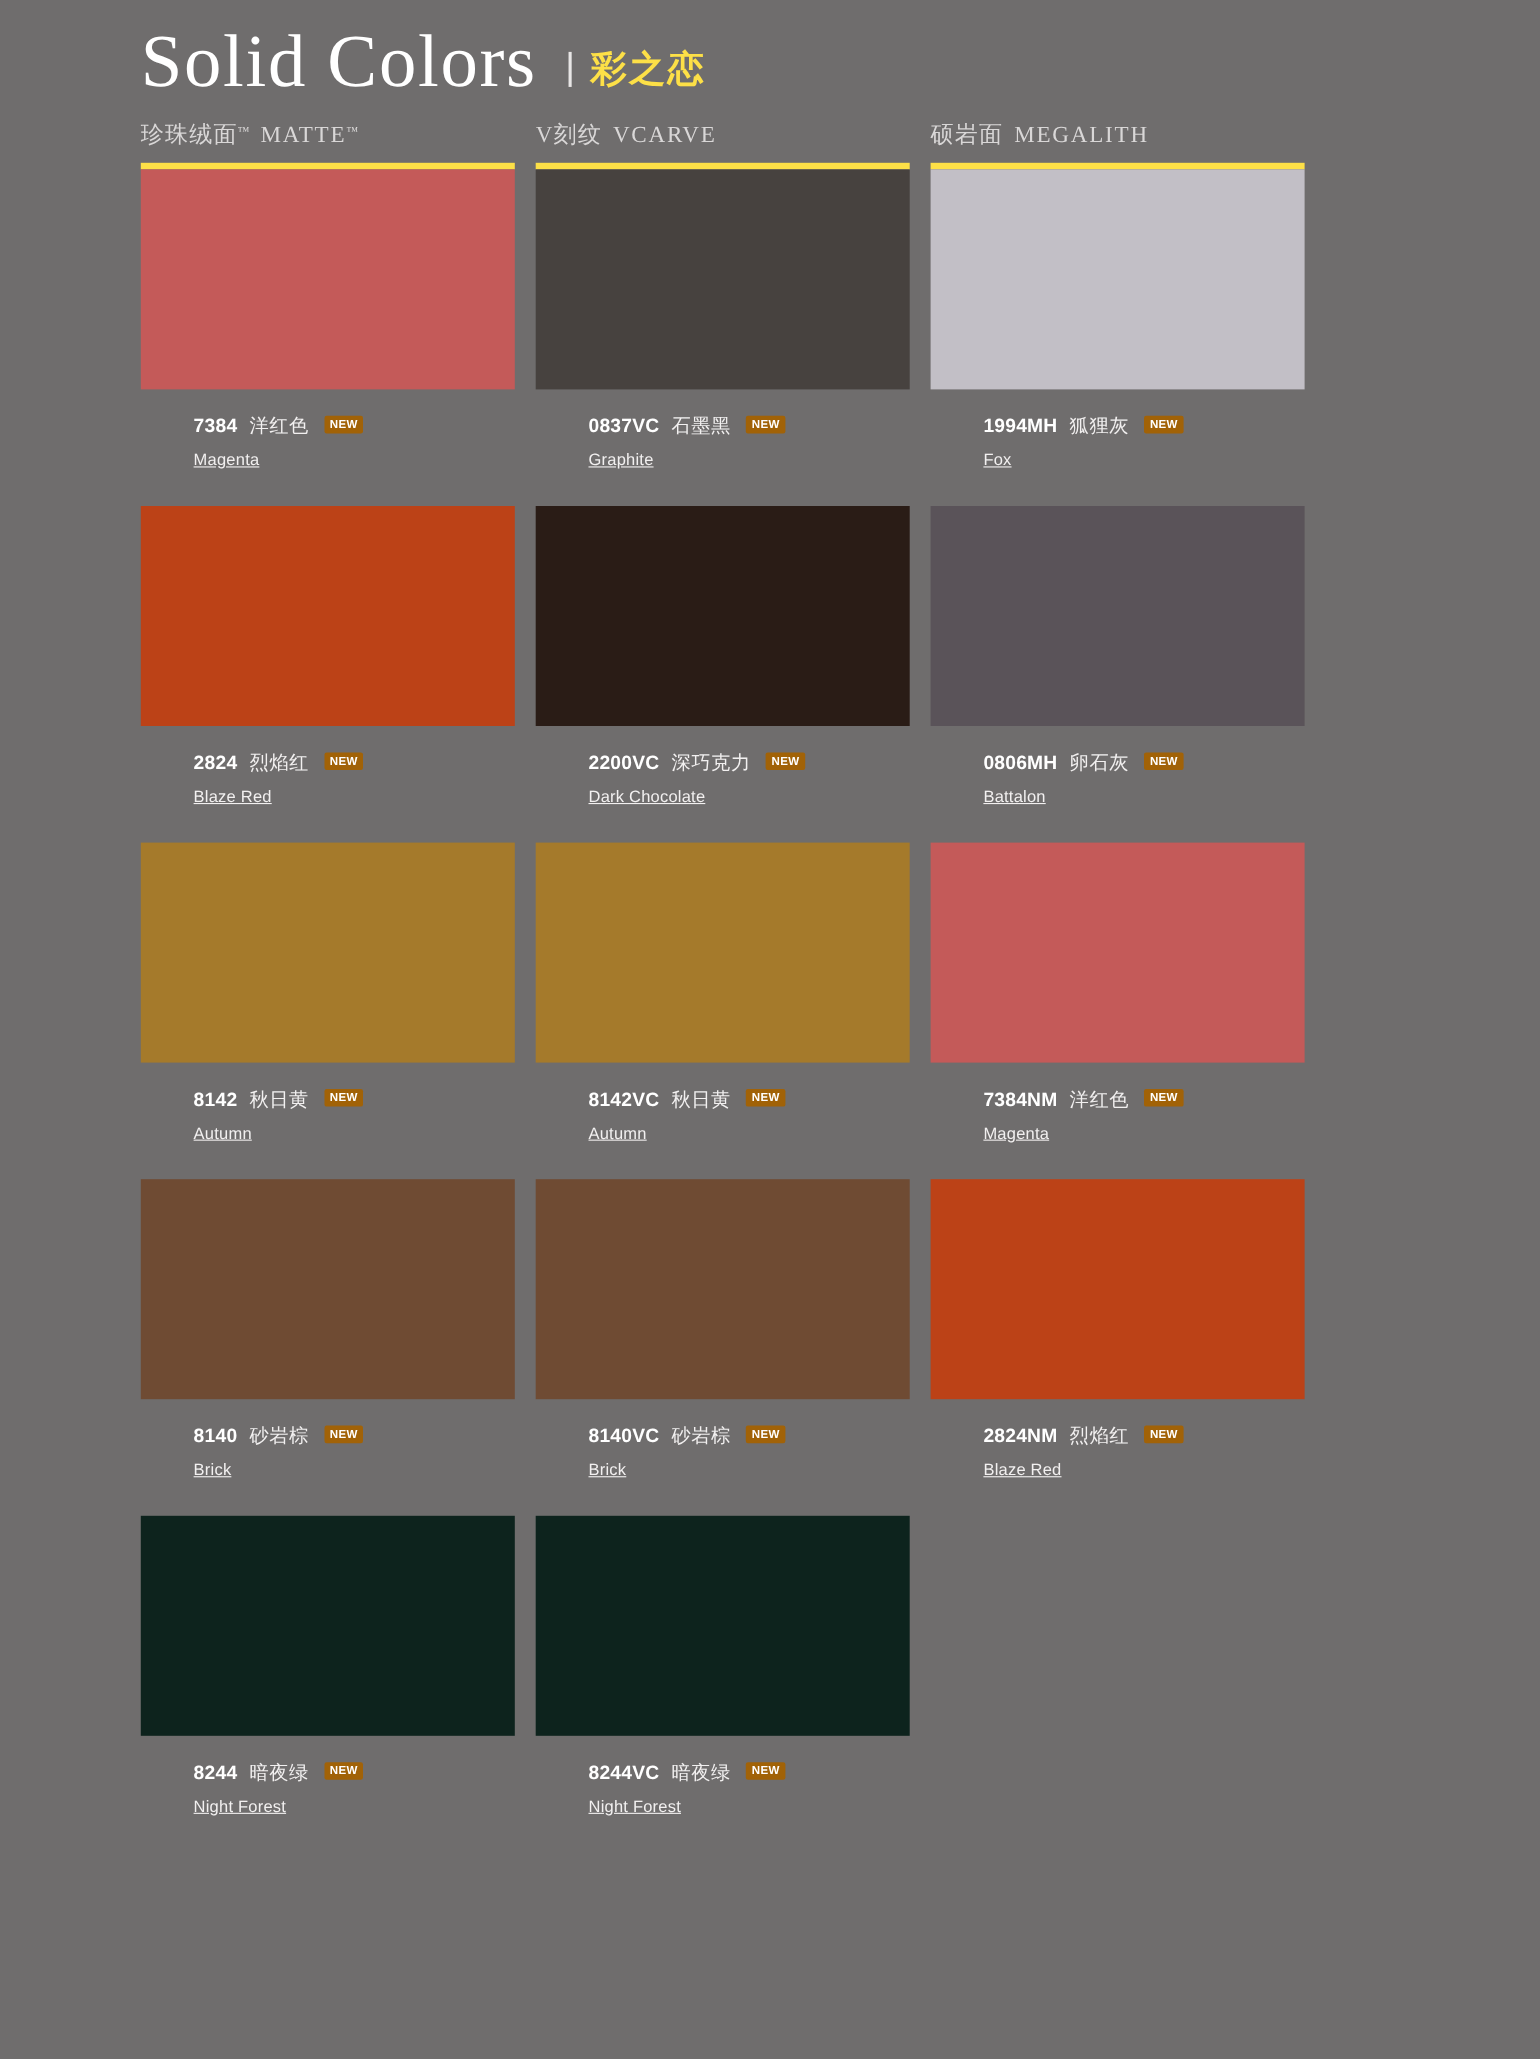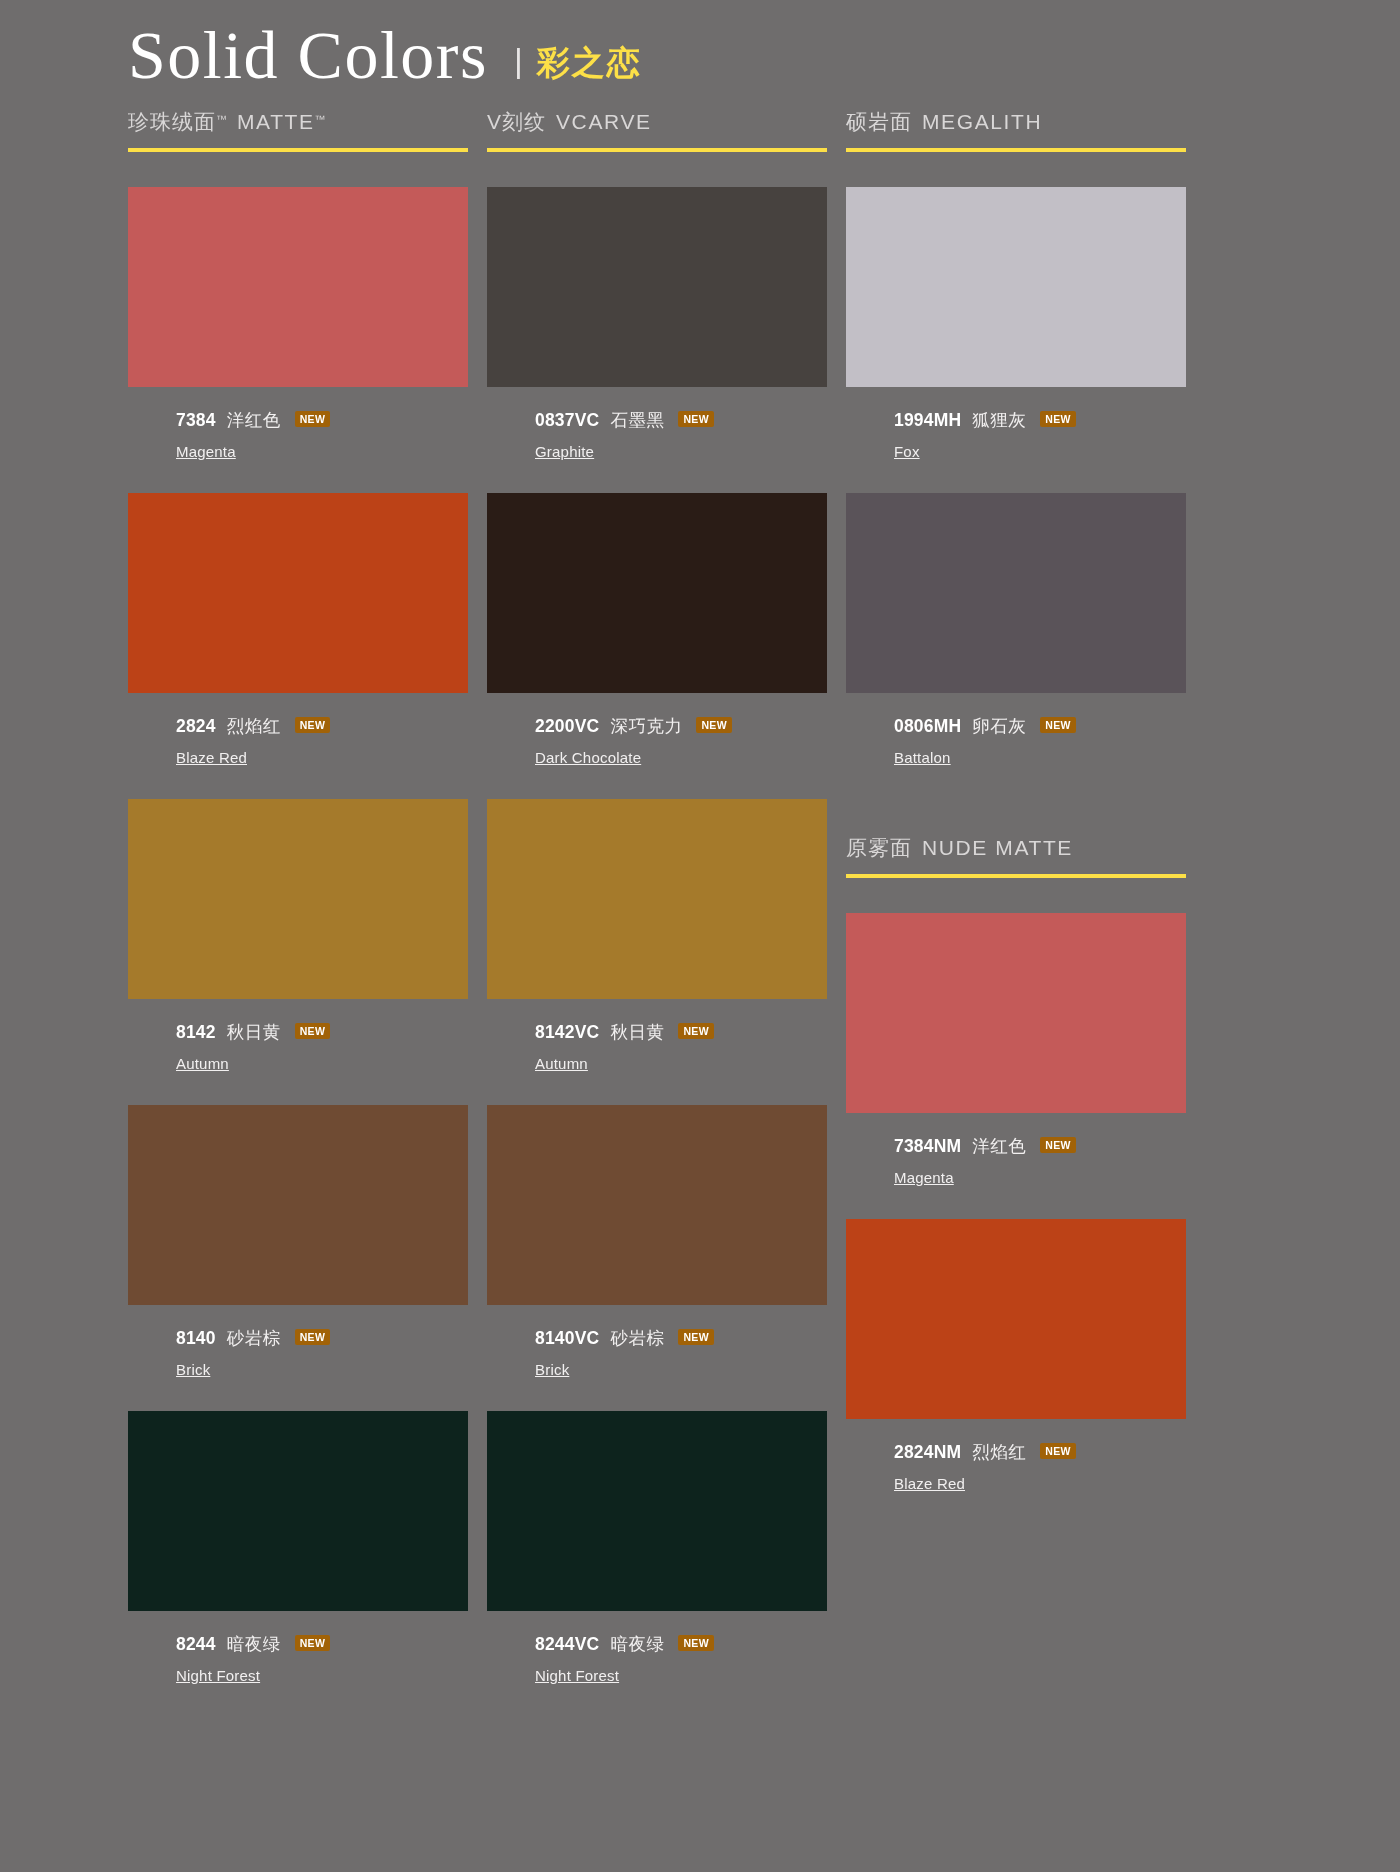--- a/index.html
+++ b/index.html
@@ -66,24 +66,24 @@
   }
   .col {
     width: 340px;
     flex: 0 0 340px;
     margin-right: 19px;
   }
   .col:last-child { margin-right: 0; }
 
   
   .section-head {
-    border-bottom: 4px solid #fde047;
+    border-bottom: 6px solid #fde047;
     padding-bottom: 12px;
-    margin-bottom: 35px;
     white-space: nowrap;
+    font-family: Liberation Serif, serif;
   }
   .section-head .sh-cn {
     font-size: 21px;
     font-weight: 400;
     color: #d9d7d7;
     letter-spacing: 1px;
   }
   .section-head .sh-tm {
     font-size: 11px;
     vertical-align: super;
@@ -300,21 +300,20 @@
           <div class="swatch-chip" style="background: rgb(90, 83, 89);"></div>
           <div class="swatch-meta">
             <div class="meta-line1">
               <span class="code">0806MH</span>
               <span class="name-cn">卵石灰</span>
               <span class="new-badge">NEW</span>
             </div>
             <div class="name-en">Battalon</div>
           </div>
         </div>
-        <div class="section-head spaced"><span class="sh-cn">原雾面</span><span class="sh-en">NUDE MATTE</span></div>
         <div class="swatch">
           <div class="swatch-chip" style="background: rgb(196, 90, 89);"></div>
           <div class="swatch-meta">
             <div class="meta-line1">
               <span class="code">7384NM</span>
               <span class="name-cn">洋红色</span>
               <span class="new-badge">NEW</span>
             </div>
             <div class="name-en">Magenta</div>
           </div>

